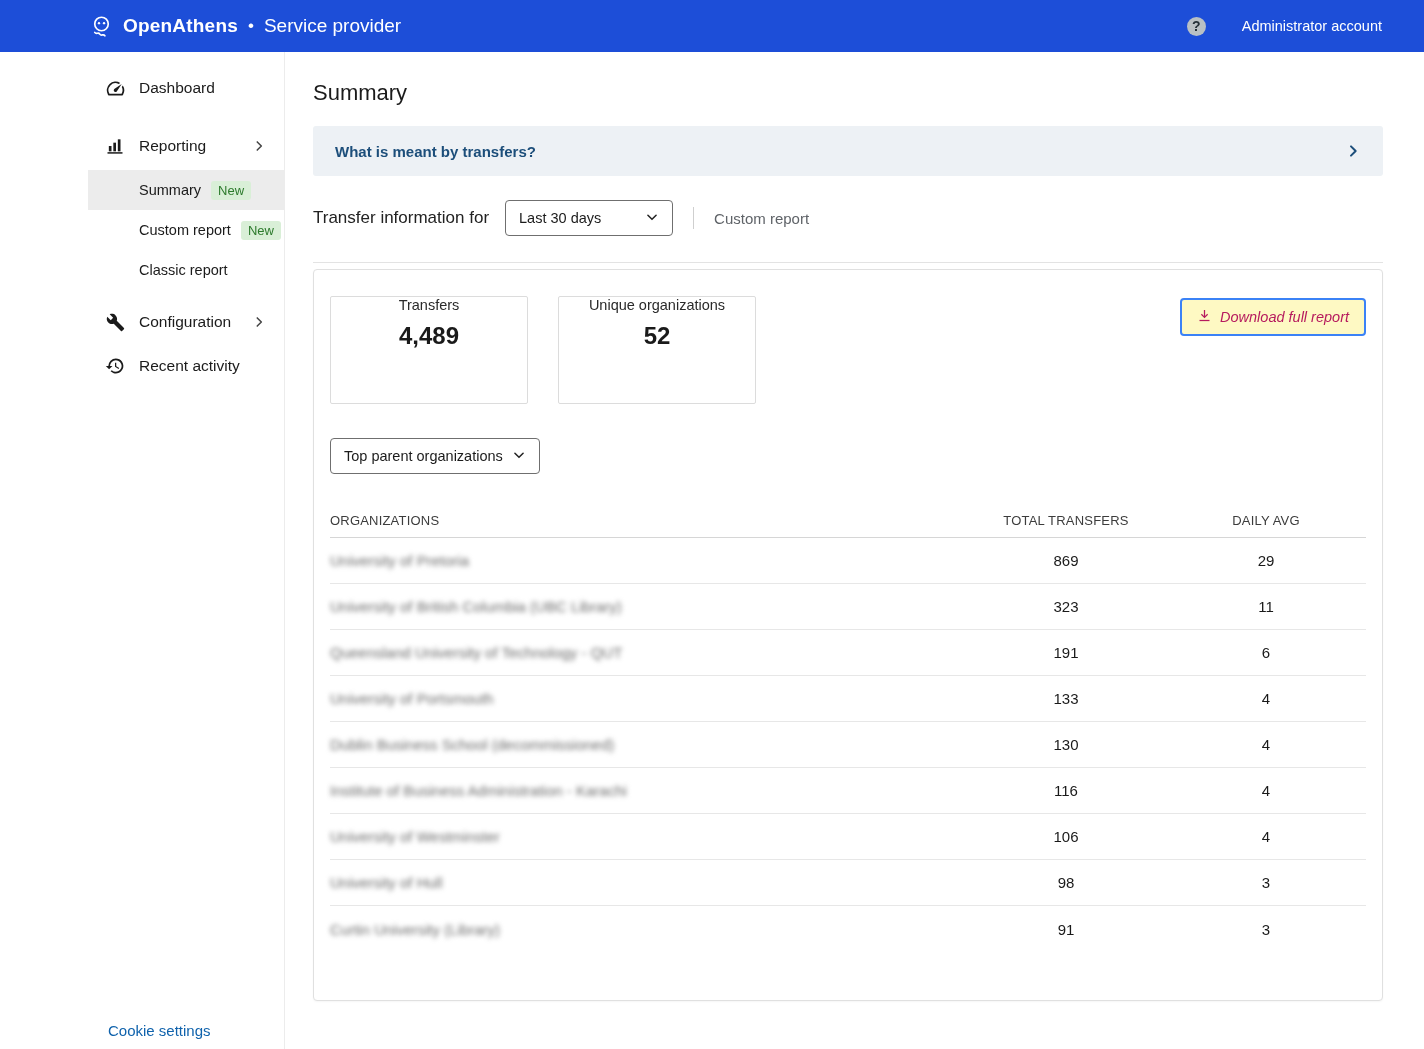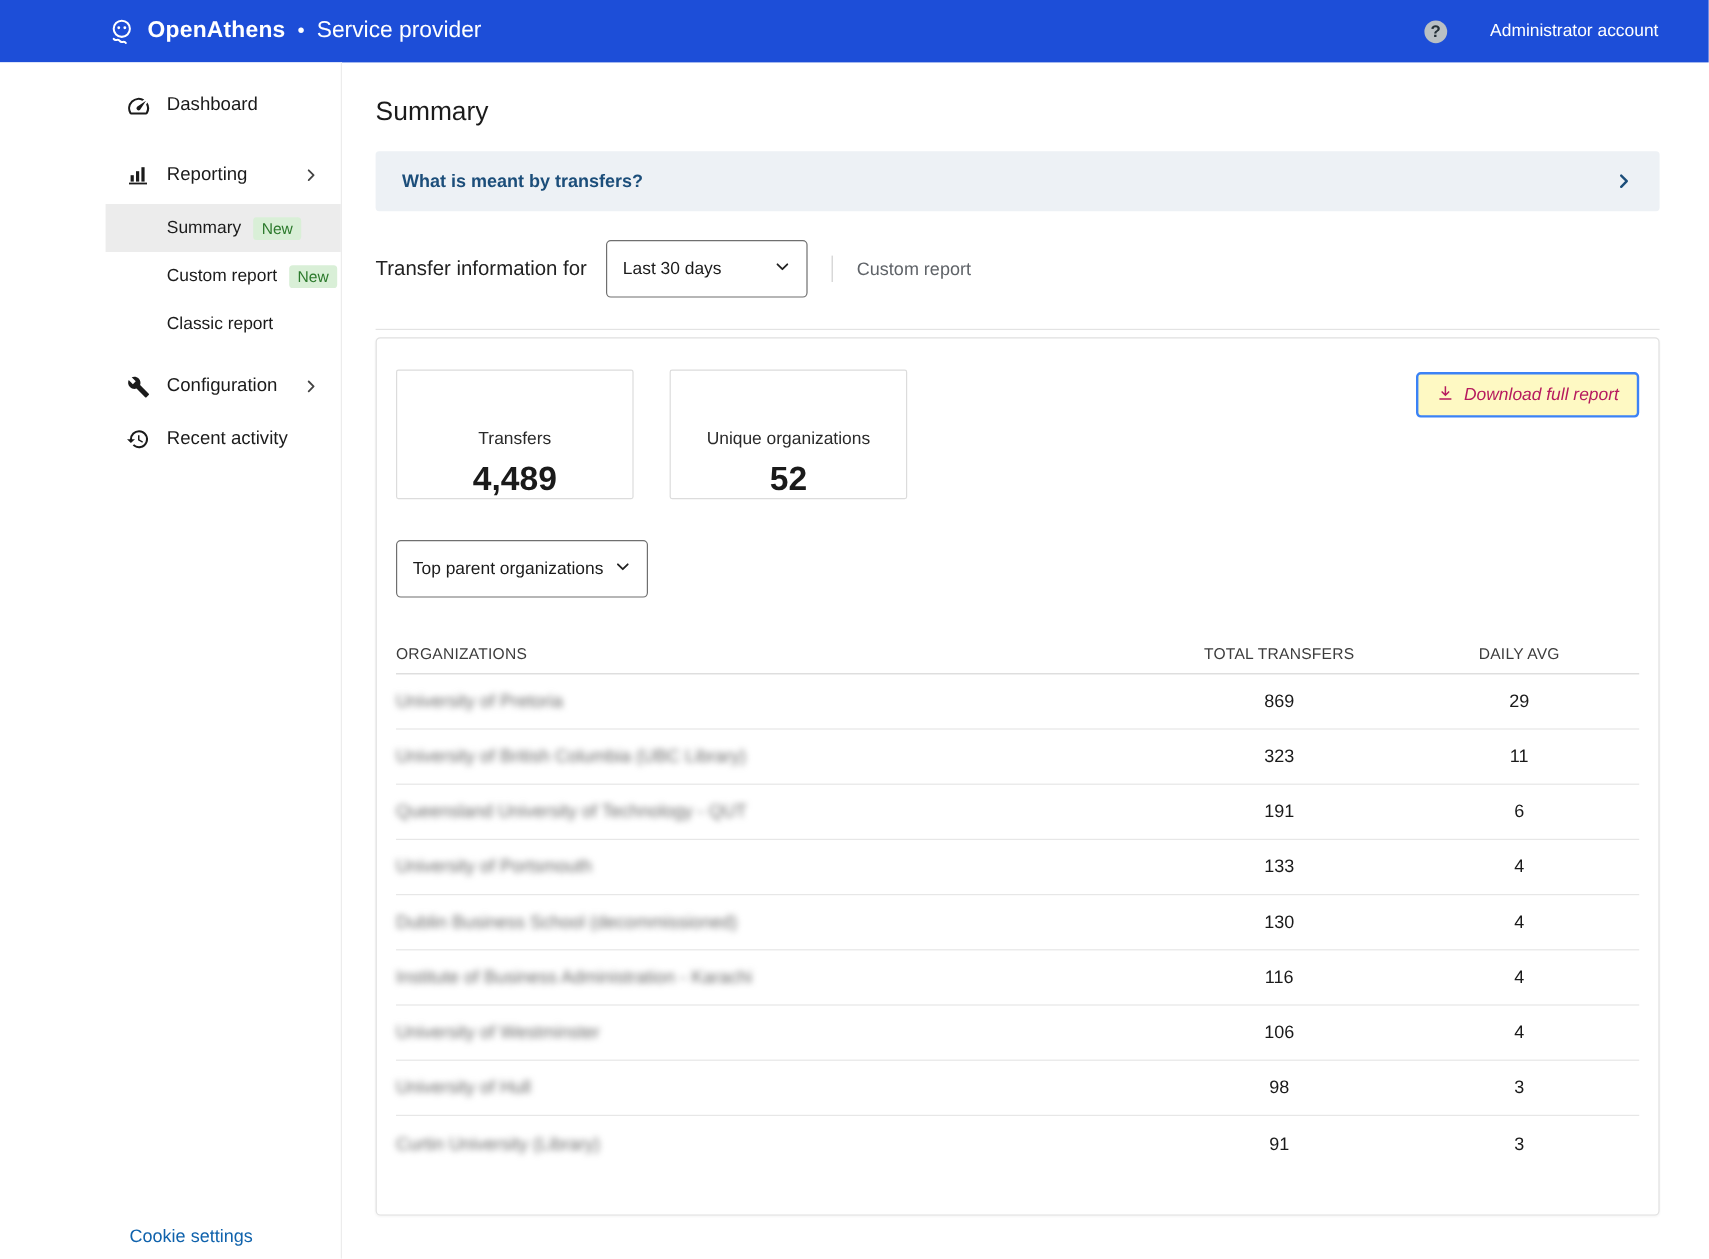--- a/index.html
+++ b/index.html
@@ -71,43 +71,43 @@
     height:50px; display:flex; align-items:center; justify-content:space-between;
     padding:0 22px; cursor:pointer;
   }
   .banner-text { color:#1c4e7a; font-weight:700; font-size:15px; }
   .banner .chev-big { color:#1c4e7a; display:flex; }
 
   .controls { margin-top:24px; display:flex; align-items:center; }
   .controls-label { font-size:17px; color:#222; margin-right:16px; }
   .select {
     border:1px solid #6f6f6f; border-radius:4px; background:#fff;
-    height:48px; display:flex; align-items:center; justify-content:space-between;
+    height:36px; display:flex; align-items:center; justify-content:space-between;
     padding:0 13px; font-size:14.5px; cursor:pointer; color:#1b1b1b;
   }
   .period-select { width:168px; }
   .vdiv { width:1px; height:22px; background:#cfcfcf; margin:0 20px; }
   .custom-link { color:#5f6368; font-size:15px; cursor:pointer; }
 
   hr.rule { border:none; border-top:1px solid #e3e3e3; margin:26px 0 0; }
 
   .card {
     margin-top:6px; height:732px;
     border:1px solid #e0e0e0; border-radius:4px; background:#fff;
     box-shadow:0 1px 2px rgba(0,0,0,.04);
     padding:26px 16px 16px;
   }
   .card-top { display:flex; align-items:flex-start; }
   .stats { display:flex; gap:30px; }
   .stat {
     width:198px; height:108px; border:1px solid #dcdcdc; border-radius:2px;
-    display:flex; flex-direction:column; align-items:center; justify-content:flex-end; gap:9px;
+    display:flex; flex-direction:column; align-items:center; justify-content:flex-start; gap:9px;
   }
   .stat-label { font-size:14.5px; color:#2a2a2a; }
-  .stat-value { font-size:28px; font-weight:700; }
+  .stat-value { font-size:24px; font-weight:700; }
   .download-btn {
     margin-left:auto; margin-top:2px;
     display:flex; align-items:center; gap:8px;
     border:2px solid #3b82f6; color:#b61b5e; background:#fef9c3;
     border-radius:4px; height:38px; padding:0 15px;
     font-size:14.5px; font-family:inherit; cursor:pointer;font-style:italic;
   }
   .org-select { margin-top:34px; width:210px; }
 
   .table { margin-top:30px; }

